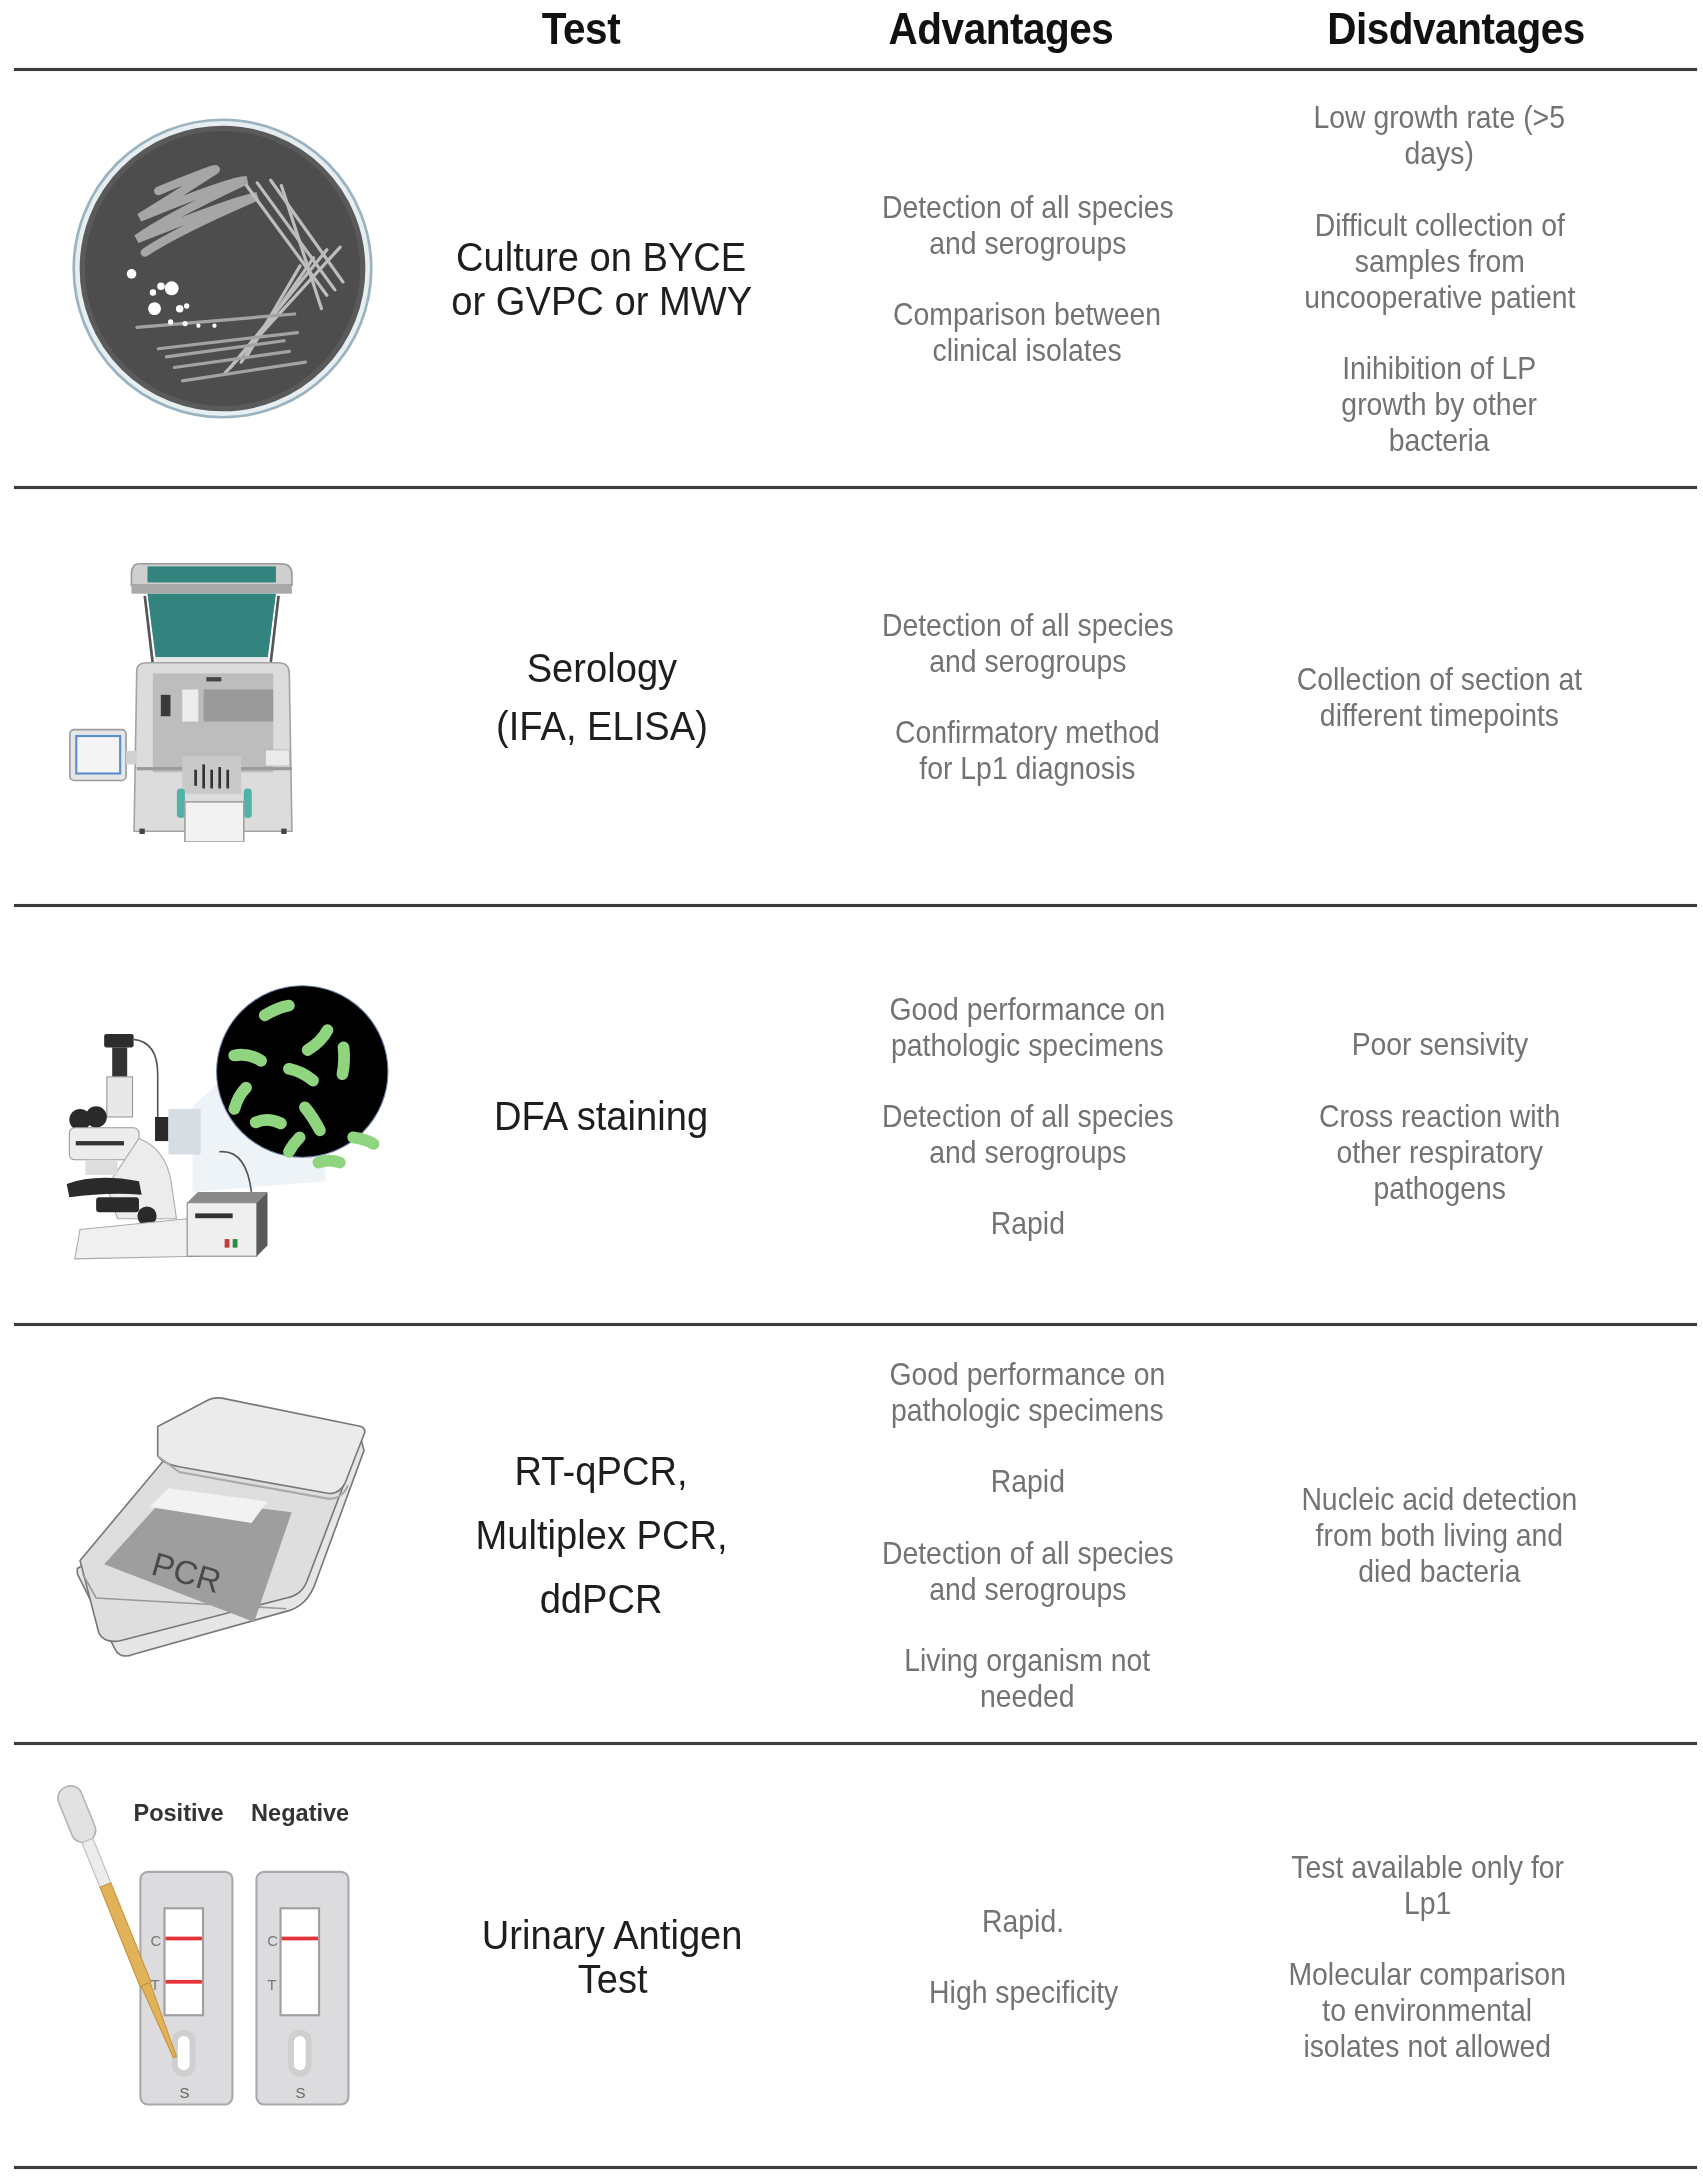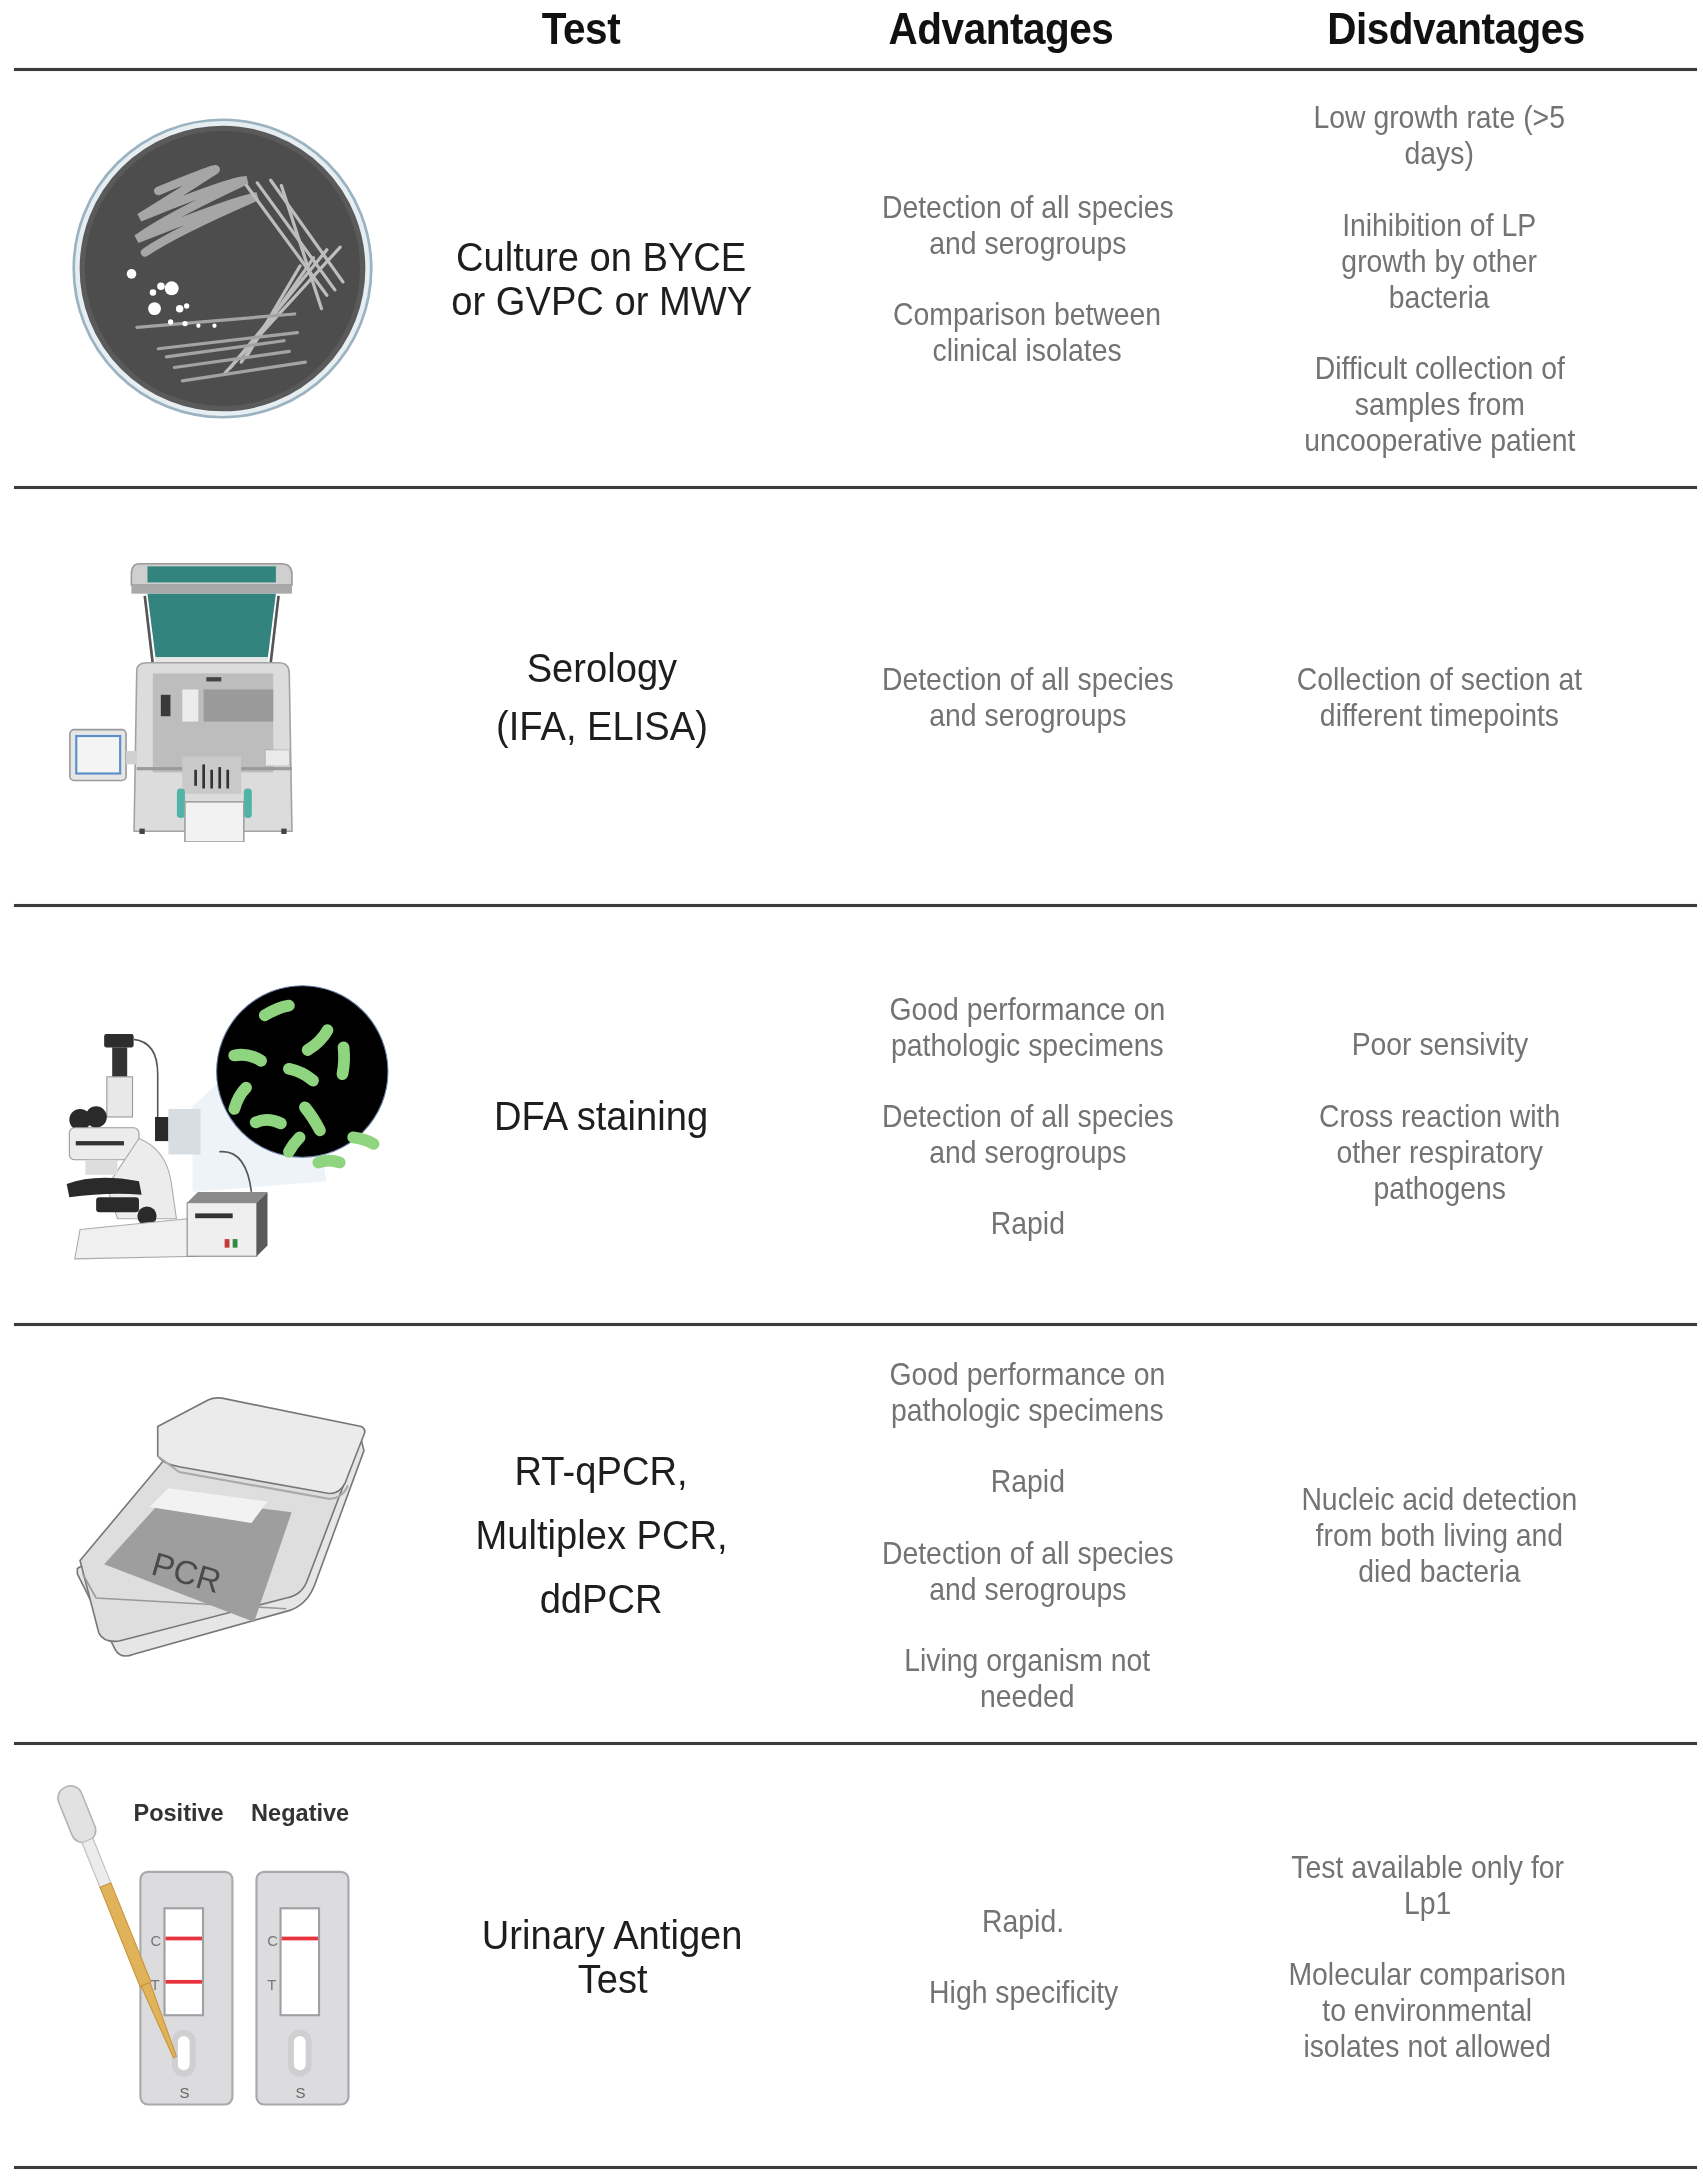--- a/index.html
+++ b/index.html
@@ -88,28 +88,28 @@
       <span class="iline">Comparison between</span>
       <span class="iline">clinical isolates</span>
     </div>
   </div>
   <div class="cell dis-cell" style="left:1247px;width:385px;">
     <div class="item">
       <span class="iline">Low growth rate (&gt;5</span>
       <span class="iline">days)</span>
     </div>
     <div class="item">
+      <span class="iline">Difficult collection of</span>
+      <span class="iline">samples from</span>
+      <span class="iline">uncooperative patient</span>
+    </div>
+    <div class="item">
       <span class="iline">Inihibition of LP</span>
       <span class="iline">growth by other</span>
       <span class="iline">bacteria</span>
-    </div>
-    <div class="item">
-      <span class="iline">Difficult collection of</span>
-      <span class="iline">samples from</span>
-      <span class="iline">uncooperative patient</span>
     </div>
   </div>
 </div>
 
 <div class="row" style="top:489px;height:415px;">
   <svg class="illus" style="left:67px;top:64px;" width="284" height="289" viewBox="0 0 530 540">
 
     <path d="M135 20 L400 20 Q420 20 420 40 L420 60 L120 60 L120 40 Q120 20 135 20 Z" fill="#cfcfcf" stroke="#9a9a9a" stroke-width="3"></path>
     <rect x="150" y="25" width="240" height="30" fill="#33847f"></rect>
     <rect x="120" y="60" width="300" height="16" fill="#a9a9a9"></rect>
@@ -145,20 +145,24 @@
     <rect x="110" y="370" width="20" height="25" fill="#d0d0d0"></rect>
   </svg>
   <div class="cell test-cell" style="left:417px;width:369px;gap:14px;">
     <div class="tline">Serology</div>
     <div class="tline">(IFA, ELISA)</div>
   </div>
   <div class="cell adv-cell" style="left:835px;width:385px;">
     <div class="item">
       <span class="iline">Detection of all species</span>
       <span class="iline">and serogroups</span>
+    </div>
+    <div class="item">
+      <span class="iline">Confirmatory method</span>
+      <span class="iline">for Lp1 diagnosis</span>
     </div>
   </div>
   <div class="cell dis-cell" style="left:1247px;width:385px;">
     <div class="item">
       <span class="iline">Collection of section at</span>
       <span class="iline">different timepoints</span>
     </div>
   </div>
 </div>
 

